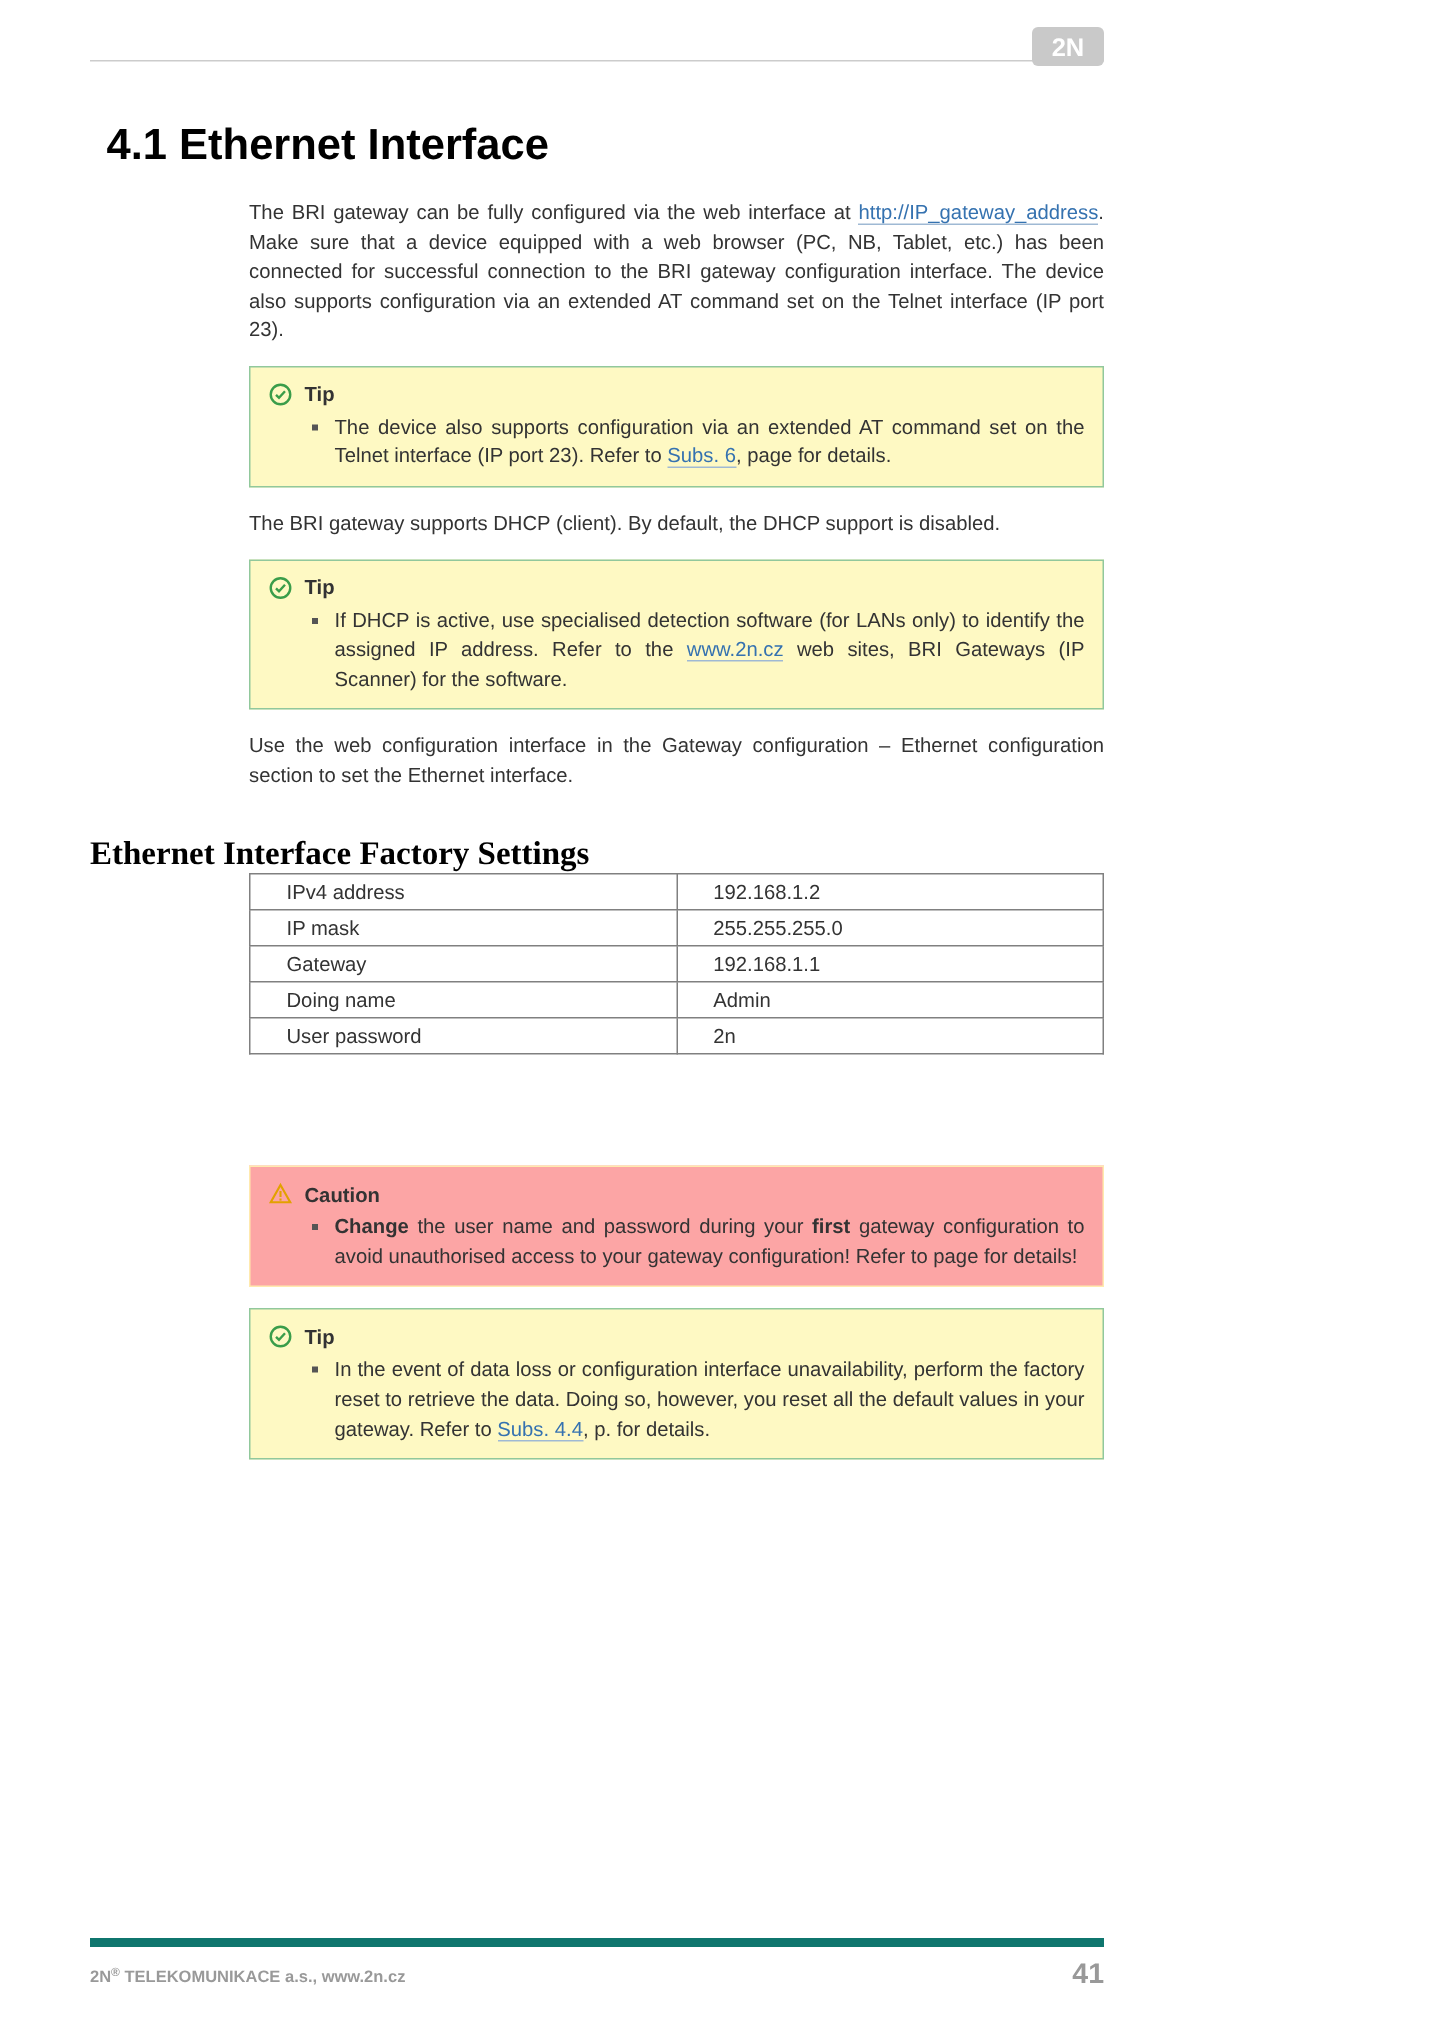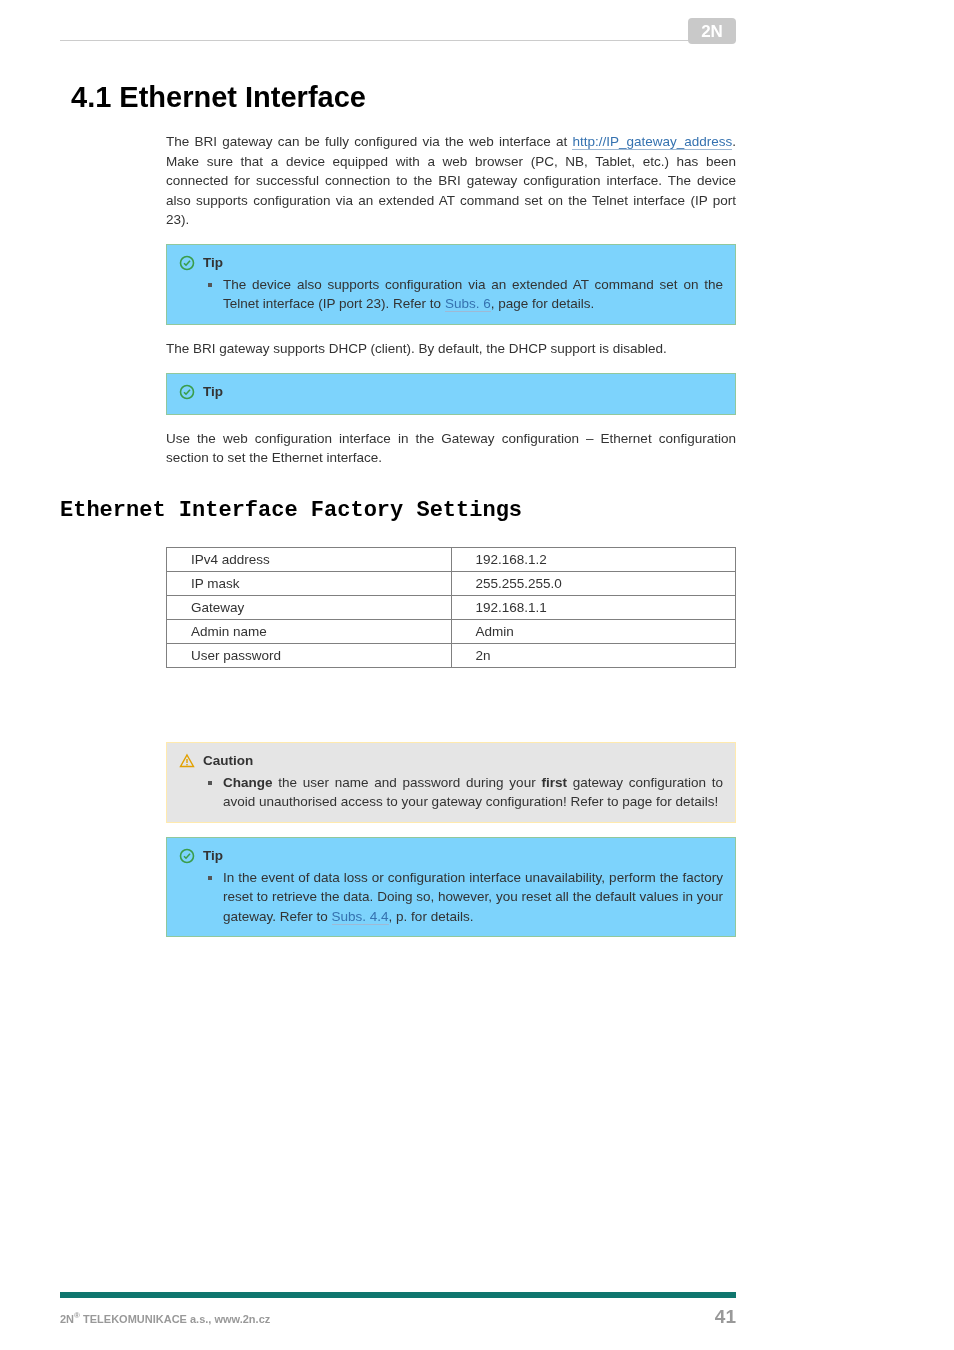--- a/index.html
+++ b/index.html
@@ -28,25 +28,25 @@
     margin: 0 0 30px 0;
   }
   h1.section-heading {
     font-family: Arial, Helvetica, sans-serif;
     font-weight: bold;
     font-size: 29px;
     color: #000000;
     margin: 40px 0 18px 11px;
   }
   h2.sub-heading {
-    font-family: Liberation Mono, monospace;
+    font-family: Liberation Serif, serif;
     font-weight: bold;
     font-size: 22px;
     color: #000000;
-    margin: 30px 0 24px 0;
+    margin: 30px 0 0 0;
   }
   .body-block {
     margin-left: 106px;
   }
   p.body-text {
     font-size: 13.5px;
     line-height: 1.45;
     color: #333333;
     text-align: justify;
     margin: 10px 0;
@@ -55,26 +55,26 @@
     color: #3572b0;
     text-decoration: none;
     border-bottom: 1px solid #9fb9d4;
   }
   .callout {
     border: 1px solid;
     margin: 14px 0;
     padding: 10px 12px 10px 12px;
   }
   .callout.tip {
-    background: #7dd3fc;
+    background: #fef9c3;
     border-color: #91c89c;
     padding-left: 12px;
   }
   .callout.caution {
-    background: #e5e5e5;
+    background: #fca5a5;
     border-color: #ffeaae;
   }
   .callout-head {
     display: flex;
     align-items: center;
     font-weight: bold;
     font-size: 13.5px;
     color: #333333;
     margin-bottom: 4px;
   }
@@ -182,20 +182,25 @@
     <div class="callout tip">
       <div class="callout-head">
         <span class="ico">
           <svg class="tip-ico-svg" width="16" height="16" viewBox="0 0 16 16">
               <circle cx="8" cy="8" r="6.5" fill="none" stroke="#3a9d4a" stroke-width="1.6"></circle>
               <path d="M5 8.2 L7 10.2 L11 5.8" fill="none" stroke="#3a9d4a" stroke-width="1.6"></path>
             </svg>
         </span>
         <span>Tip</span>
       </div>
+      <ul>
+        <li>
+          <span>If DHCP is active, use specialised detection software (for LANs only) to identify the assigned IP address. Refer to the </span><a href="#" class="inline-link">www.2n.cz</a><span> web sites, BRI Gateways (IP Scanner) for the software.</span>
+        </li>
+      </ul>
     </div>
 
     <p class="body-text">Use the web configuration interface in the Gateway configuration – Ethernet configuration section to set the Ethernet interface.</p>
   </div>
 
   <h2 class="sub-heading">Ethernet Interface Factory Settings</h2>
 
   <div class="body-block">
     <table class="data-table">
       <tbody>
@@ -205,21 +210,21 @@
         </tr>
         <tr>
           <td>IP mask</td>
           <td>255.255.255.0</td>
         </tr>
         <tr>
           <td>Gateway</td>
           <td>192.168.1.1</td>
         </tr>
         <tr>
-          <td>Admin name</td>
+          <td>Doing name</td>
           <td>Admin</td>
         </tr>
         <tr>
           <td>User password</td>
           <td>2n</td>
         </tr>
       </tbody>
     </table>
 
     <div style="height:60px;"></div>

